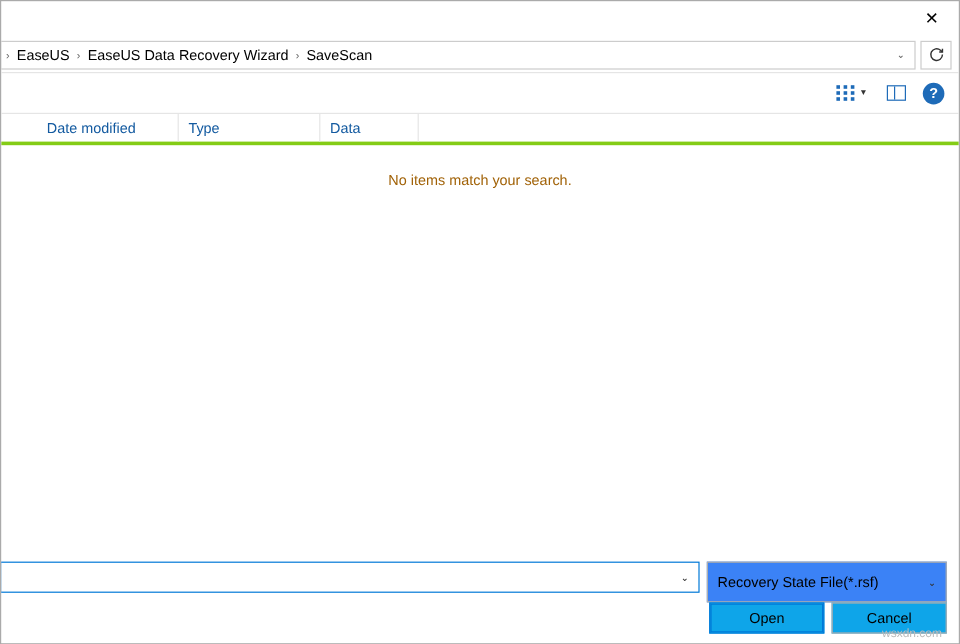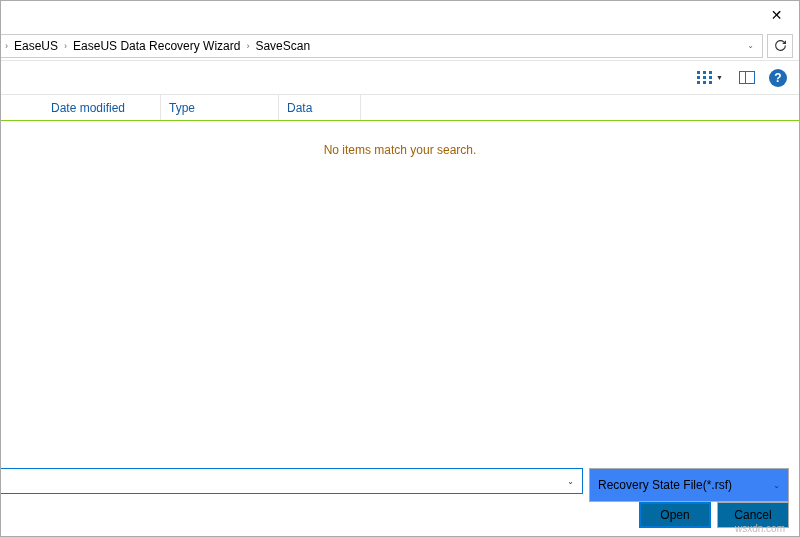--- a/index.html
+++ b/index.html
@@ -19,36 +19,36 @@
     
     .toolbar { height: 34px; display: flex; align-items: center; justify-content: flex-end; gap: 12px; padding: 0 12px; border-bottom: 1px solid #e5e5e5; }
     .tool-btn { display: flex; align-items: center; gap: 3px; cursor: pointer; padding: 2px; }
     .view-icon { display: inline-block; width: 16px; height: 13px; position: relative; }
     .view-icon::before { content: ""; position: absolute; top: 0; left: 0; width: 3px; height: 3px; background: #1e6bb8; box-shadow: 6px 0 #1e6bb8, 12px 0 #1e6bb8, 0 5px #1e6bb8, 6px 5px #1e6bb8, 12px 5px #1e6bb8, 0 10px #1e6bb8, 6px 10px #1e6bb8, 12px 10px #1e6bb8; }
     .caret { font-size: 7px; color: #333; }
     .pane-icon { width: 16px; height: 13px; border: 1px solid #1e6bb8; position: relative; }
     .pane-icon::after { content: ""; position: absolute; left: 5px; top: 0; bottom: 0; width: 1px; background: #1e6bb8; }
     .help-btn { width: 18px; height: 18px; border-radius: 50%; background: #1e6bb8; color: #fff; display: flex; align-items: center; justify-content: center; font-size: 12px; font-weight: bold; cursor: pointer; }
     
-    .columns { height: 26px; display: flex; align-items: center; border-bottom: 1px solid #84cc16; padding-left: 42px; }
+    .columns { height: 26px; display: flex; align-items: center; border-bottom: 3px solid #84cc16; padding-left: 30px; }
     .col { color: #135aa0; padding: 0 8px; height: 100%; display: flex; align-items: center; border-right: 1px solid #e5e5e5; cursor: pointer; }
     .col.c1 { width: 118px; }
     .col.c2 { width: 118px; }
     .col.c3 { width: 82px; }
     
     .content { position: relative; height: 325px; text-align: center; padding-top: 22px; color: #a16207; }
     
     .bottom { position: absolute; left: 0; right: 0; bottom: 0; padding: 0 10px 8px 0; }
     .filter-row { display: flex; gap: 6px; height: 26px; align-items: stretch; margin-bottom: 8px; }
     .filename-box { flex: 1; border: 1px solid #0078d7; display: flex; align-items: center; padding: 0 4px; margin-left: -1px; }
     .filename-box .caret2 { margin-left: auto; font-size: 8px; color: #333; padding-right: 4px; }
     .filetype-box { width: 200px; border: 1px solid #adadad; background: #3b82f6; display: flex; align-items: center; padding: 16px 8px; cursor: pointer; }
     .filetype-box .caret2 { margin-left: auto; font-size: 8px; color: #333; }
     .btn-row { display: flex; justify-content: flex-end; gap: 6px; height: 26px; }
-    .btn { width: 72px; border: 1px solid #adadad; background: #0369a1; display: flex; align-items: center; justify-content: center; cursor: pointer; }
+    .btn { width: 96px; border: 1px solid #adadad; background: #0ea5e9; display: flex; align-items: center; justify-content: center; cursor: pointer; }
     .btn.primary { border: 1px solid #0078d7; box-shadow: inset 0 0 0 1px #0078d7; }
     
     .watermark { position: absolute; right: 14px; bottom: 2px; font-size: 10px; color: #bbb; pointer-events: none; }
   </style>
 </head>
 <body>
 
 <div class="titlebar">
   <div class="close-btn">
     <span>✕</span>

